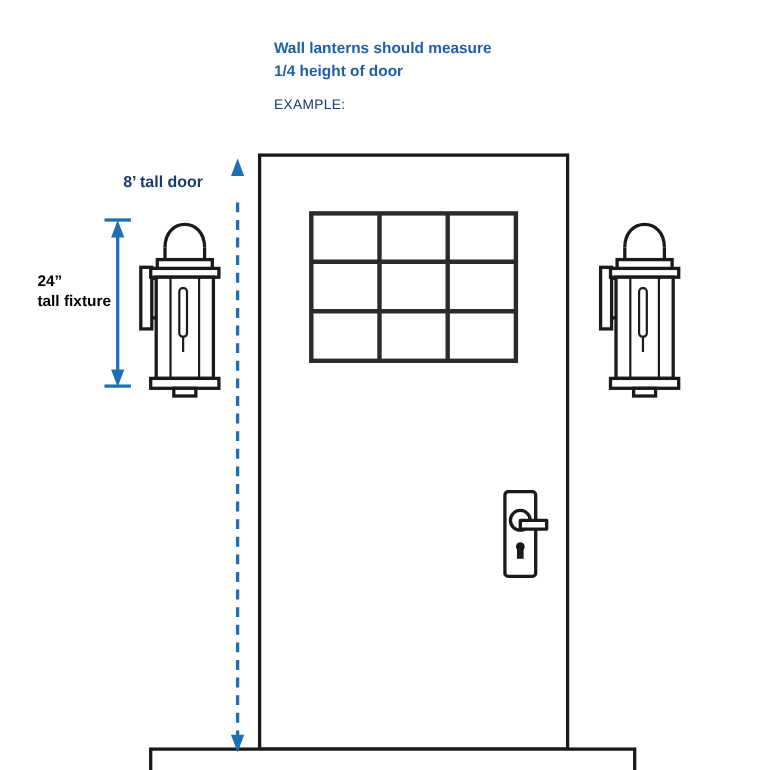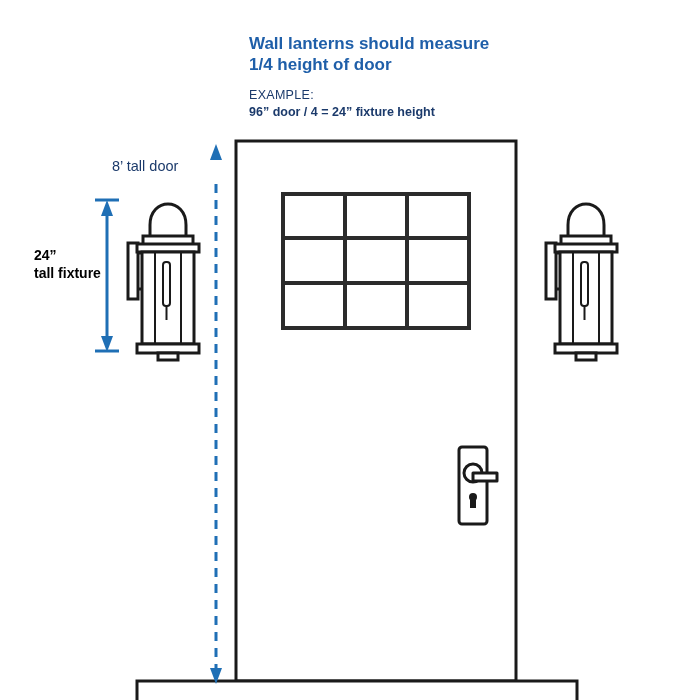--- a/index.html
+++ b/index.html
@@ -16,21 +16,21 @@
     overflow: hidden;
   }
 
   
   .headline {
     position: absolute;
     left: 249px;
     top: 33px;
     width: 300px;
     color: #1f5fa9;
-    font-size: 17px;
+    font-size: 14px;
     font-weight: bold;
     line-height: 21px;
     white-space: pre-line;
   }
   .example-label {
     position: absolute;
     left: 249px;
     top: 88px;
     color: #1b3a6b;
     font-size: 12.5px;
@@ -44,21 +44,21 @@
     color: #1b3a6b;
     font-size: 12.5px;
     font-weight: bold;
   }
   .door-label {
     position: absolute;
     left: 112px;
     top: 158px;
     color: #1b3a6b;
     font-size: 14.5px;
-    font-weight: normal;
+    font-weight: bold;
   }
   .fixture-label {
     position: absolute;
     left: 34px;
     top: 246px;
     width: 88px;
     text-align: left;
     color: #000000;
     font-size: 14px;
     font-weight: bold;
@@ -76,21 +76,20 @@
   }
 </style>
 </head>
 <body>
 
 <div id="stage">
 
   <div class="headline">Wall lanterns should measure
 1/4 height of door</div>
   <div class="example-label">EXAMPLE:</div>
-  <div class="example-text">96” door / 4 = 24” fixture height</div>
   <div class="door-label">8’ tall door</div>
   <div class="fixture-label">24”
 tall fixture</div>
 
   <svg class="draw" viewBox="0 0 700 700">
 
     <g>
       <rect x="236" y="141" width="280" height="540" fill="#ffffff" stroke="#1a1a1a" stroke-width="3"></rect>
     </g>
 

